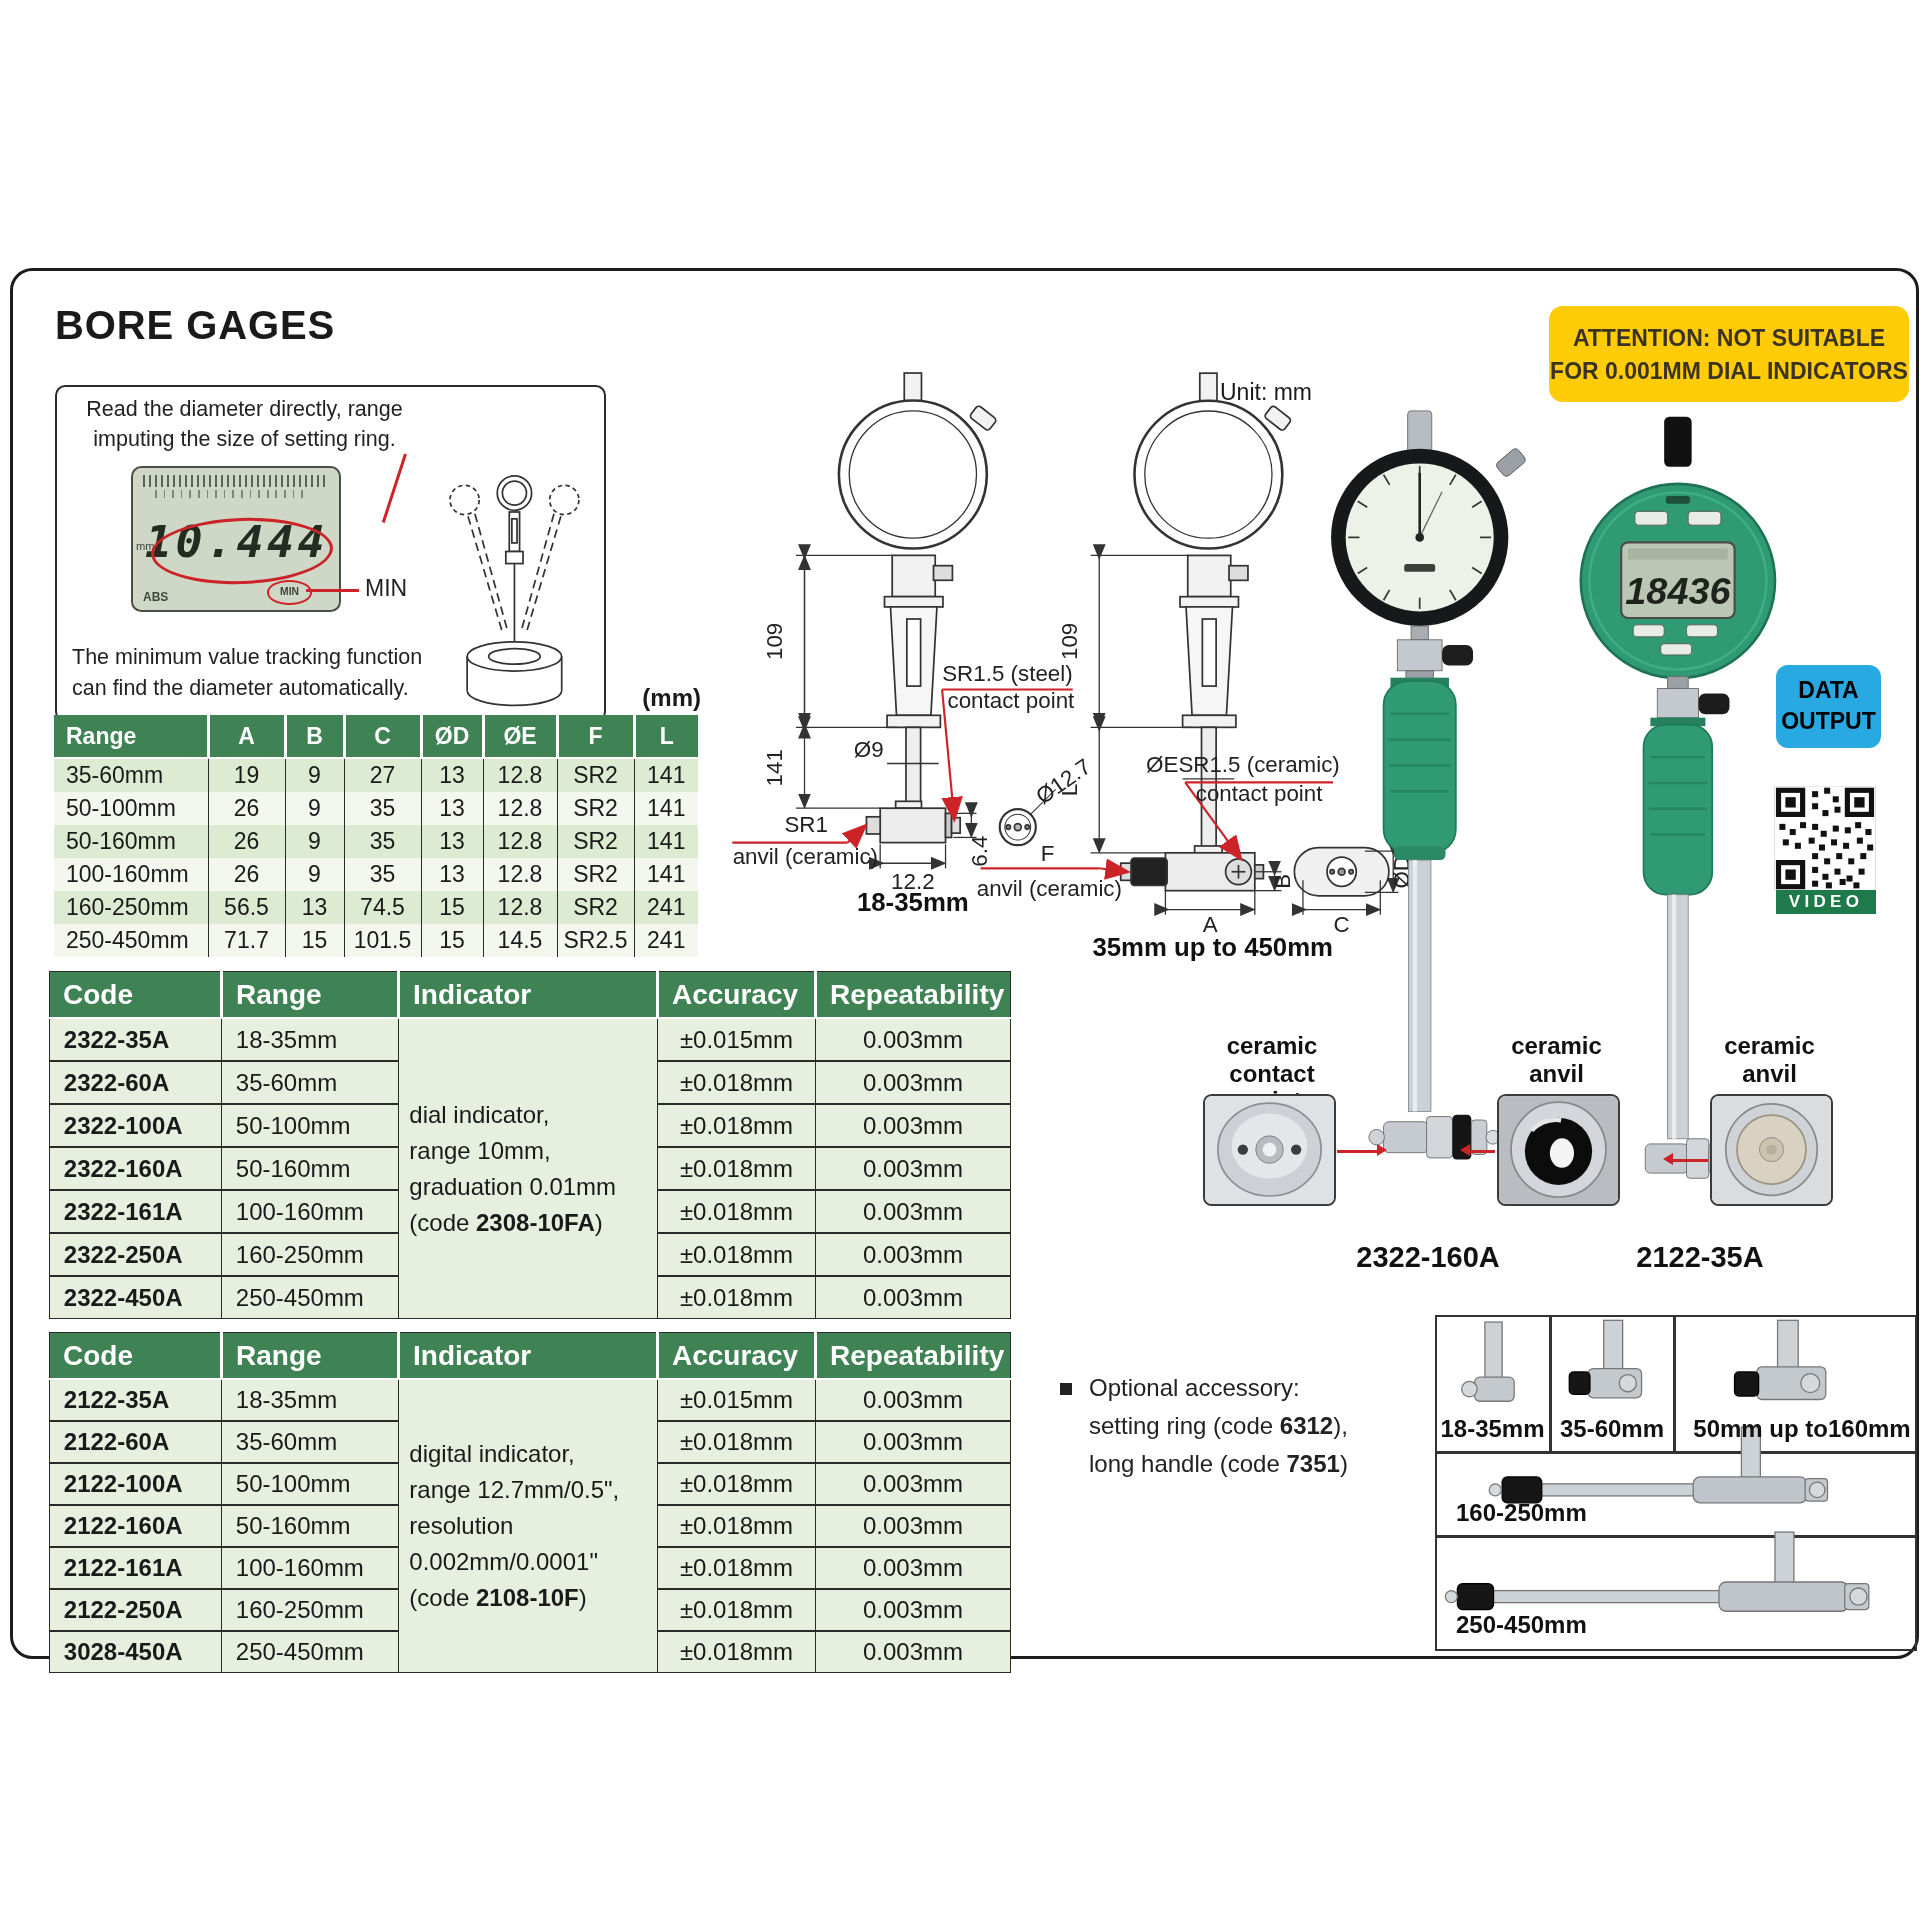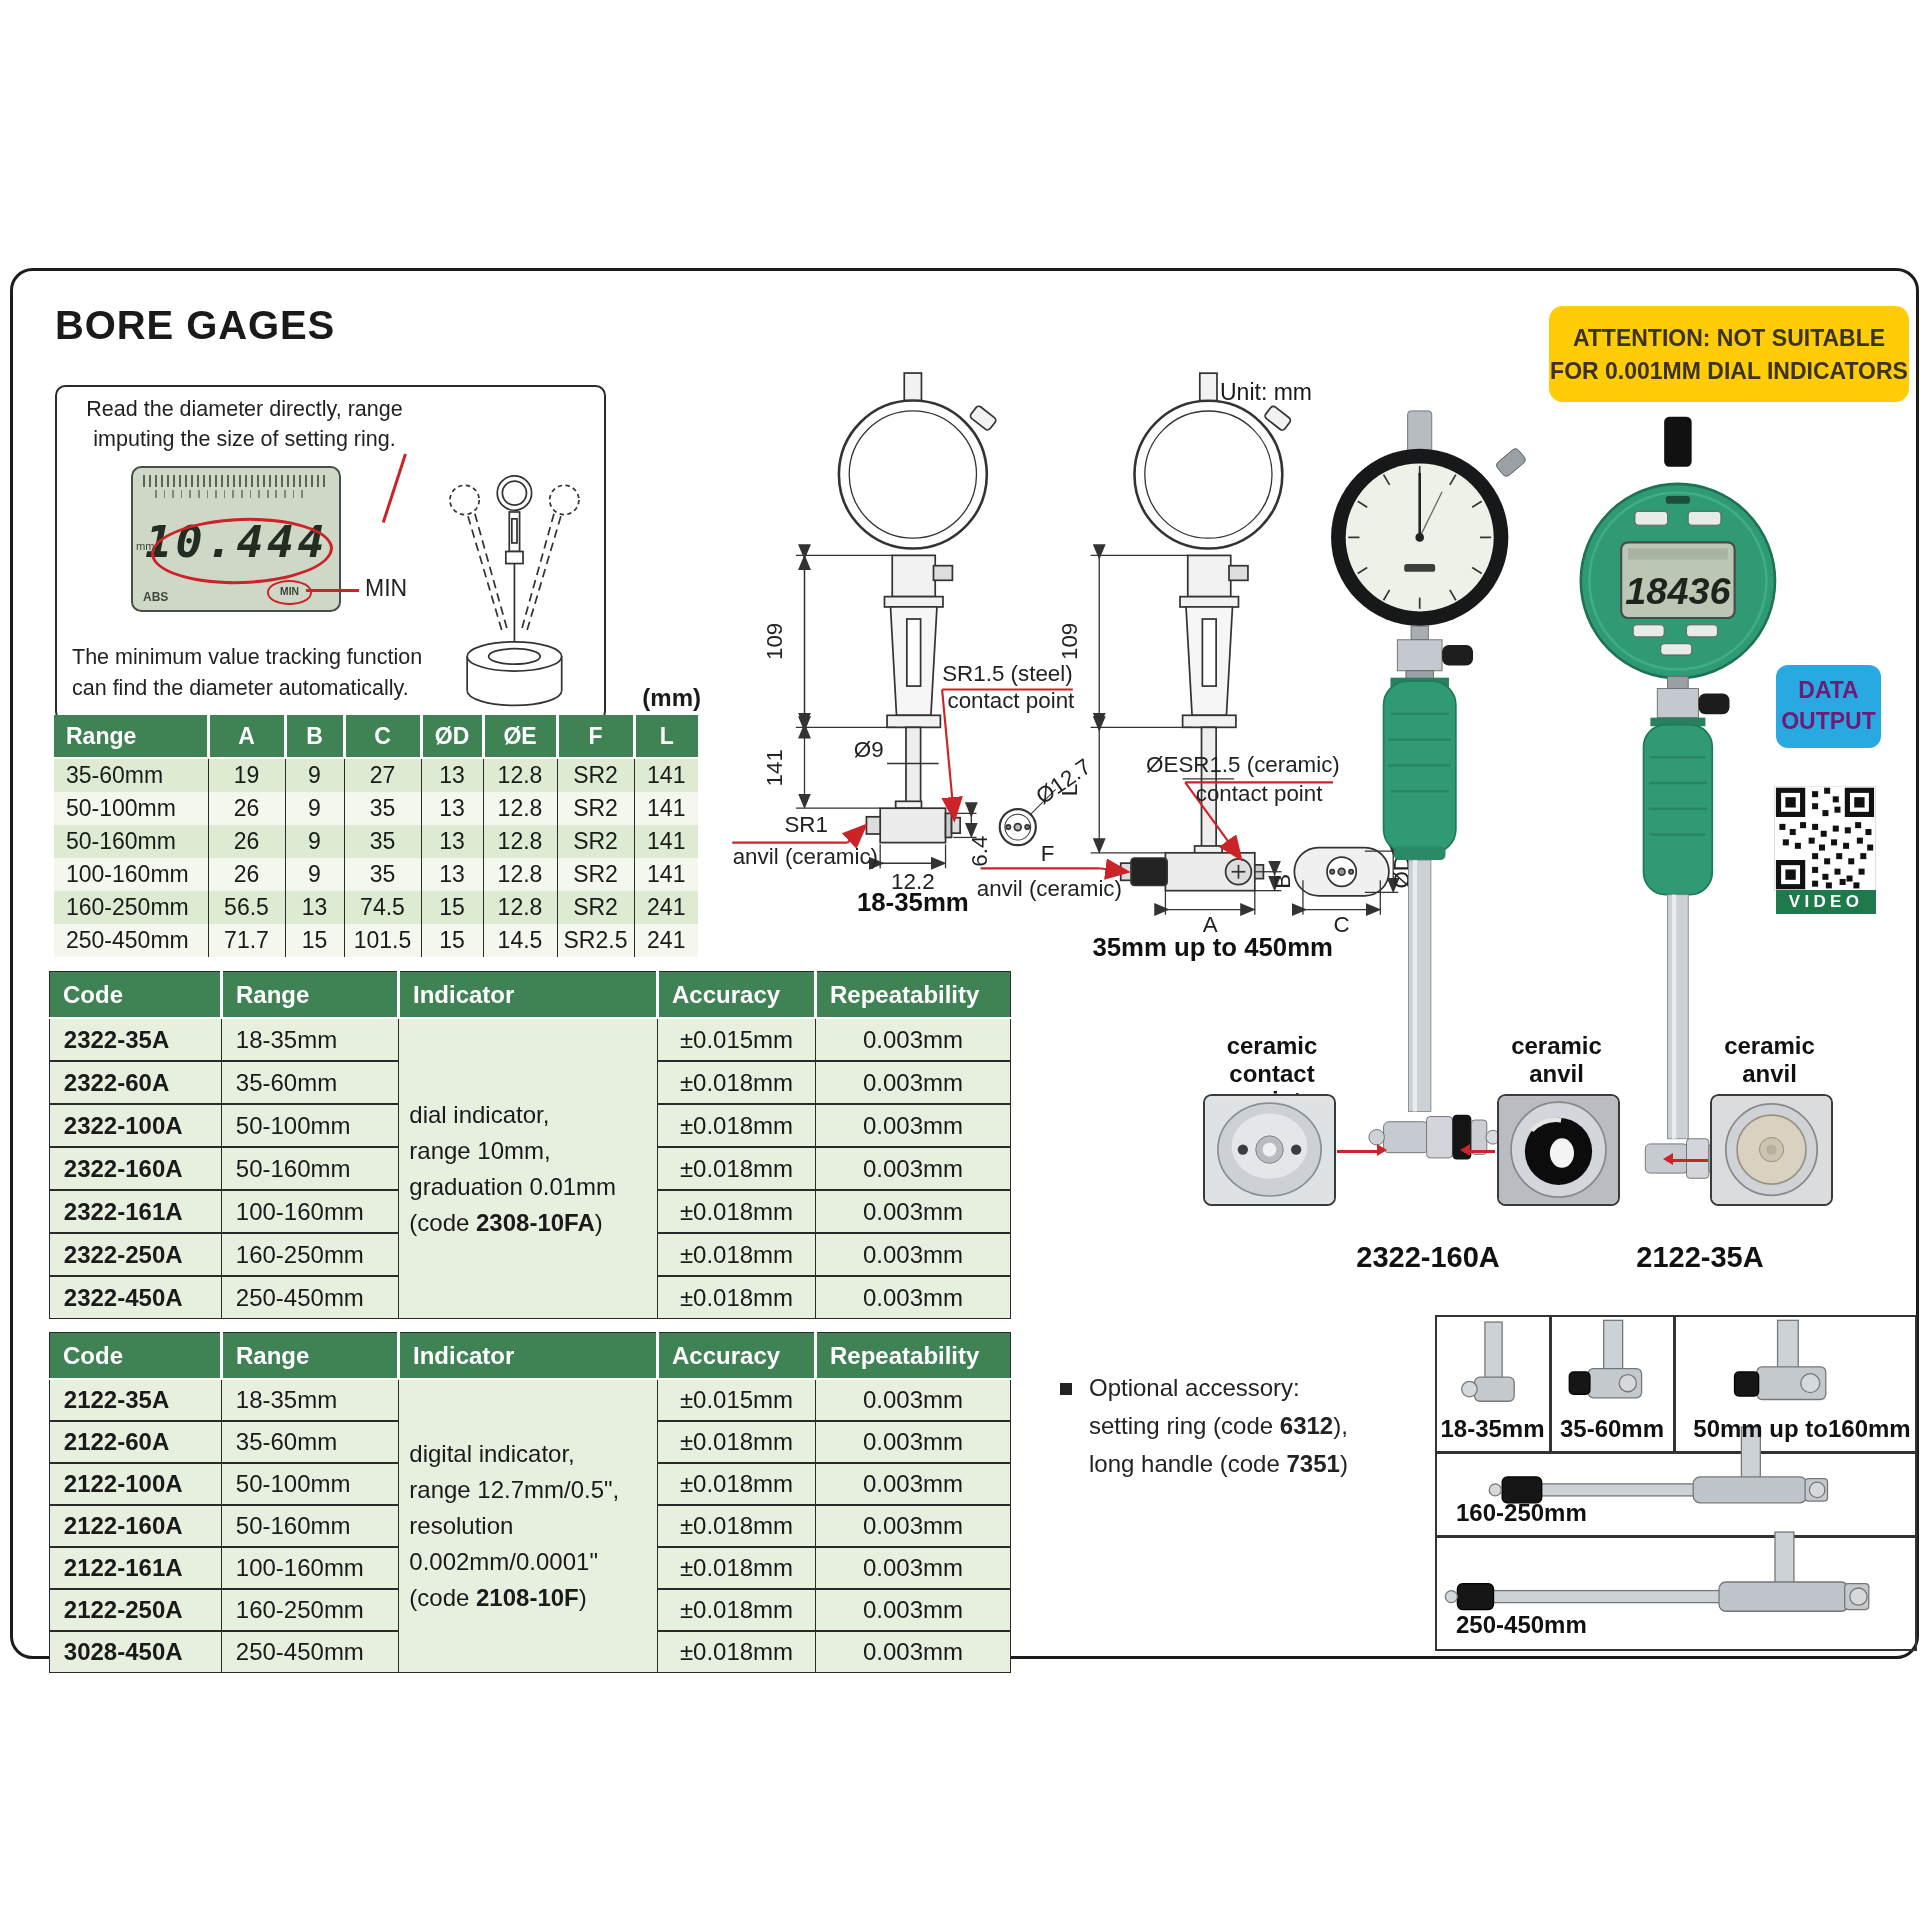--- a/index.html
+++ b/index.html
@@ -31,40 +31,40 @@
   .dim-table th{background:#3f8254;color:#fff;font-size:23px;font-weight:bold;height:40px;
     border-right:3.4px solid #fff;border-bottom:2.6px solid #fff;text-align:center;}
   .dim-table th:first-child{text-align:left;padding-left:12px;}
   .dim-table th:last-child{border-right:none;}
   .dim-table td{font-size:23px;height:31px;text-align:center;border-right:1.7px solid #2a2a2a;}
   .dim-table td:first-child{text-align:left;padding-left:12px;}
   .dim-table td:last-child{border-right:none;}
   .dim-table tr.odd td{background:#dcebd2;}
   .dim-table tr.even td{background:#f3f7ee;}
   .prod-table{table-layout:fixed;border:1.7px solid #2a2a2a;}
-  .prod-table th{background:#3f8254;color:#fff;font-size:24px;font-weight:bold;
+  .prod-table th{background:#3f8254;color:#fff;font-size:28px;font-weight:bold;
     border-right:3.4px solid #fff;border-bottom:2.6px solid #fff;text-align:left;padding-left:13px;height:43px;}
   .prod-table th:last-child{border-right:none;}
   .prod-table td{background:#e7efdf;font-size:24px;border-right:1.7px solid #2a2a2a;text-align:center;}
   .prod-table td:last-child{border-right:none;}
   .prod-table tr+tr td{border-top:2.2px solid #2a2a2a;}
   .prod-table td.code{font-weight:bold;text-align:left;padding-left:13.8px;}
   .prod-table td.range{text-align:left;padding-left:13.8px;}
   .prod-table td.ind{text-align:left;padding-left:10.3px;vertical-align:middle;border-top:none !important;}
   .prod-table td.ind div{line-height:1.5;}
   .t1{left:49px;top:971px;} .t1 td{height:39px;}
   .t2{left:49px;top:1332px;} .t2 td{height:38px;}
   .unit-label{left:1220px;top:379px;font-size:23px;}
   .attention{left:1549px;top:306px;width:360px;height:96px;background:#ffcc07;border-radius:13.8px;
     text-align:center;font-weight:bold;font-size:23px;color:#3a3322;line-height:1.45;padding-top:15.5px;box-sizing:border-box;}
   .inset-frame{border:2.6px solid #3a3a3a;border-radius:8.6px;overflow:hidden;background:#e9ebec;}
   .inset-label{text-align:center;font-weight:bold;font-size:24px;line-height:1.15;color:#111;}
   .photo-caption{font-weight:bold;font-size:29px;color:#111;}
   .data-output{left:1776px;top:665px;width:105px;height:83px;background:#29a9e1;border-radius:12px;
-    color:#701a75;font-weight:bold;font-size:23px;text-align:center;line-height:1.35;padding-top:10.3px;box-sizing:border-box;}
+    color:#000000;font-weight:bold;font-size:23px;text-align:center;line-height:1.35;padding-top:10.3px;box-sizing:border-box;}
   .video-banner{left:1776px;top:890px;width:100px;height:24px;background:#1e7a4a;color:#fff;
     font-weight:bold;font-size:17px;letter-spacing:4.3px;text-align:center;line-height:24px;}
   .opt-line{font-size:24px;color:#222;}
   .opt-bullet{left:1060px;top:1383px;width:12px;height:12px;background:#222;}
   .acc-box{left:1435px;top:1315px;width:482px;height:336px;border:2.6px solid #333;box-sizing:border-box;}
   .acc-div{background:#333;}
   .acc-cap{font-weight:bold;font-size:24px;color:#111;}
   .rline{height:2.6px;background:#cc2328;}
   .rtri{width:0;height:0;border:6.9px solid transparent;}
   svg text{font-family:"Liberation Sans",sans-serif;}

